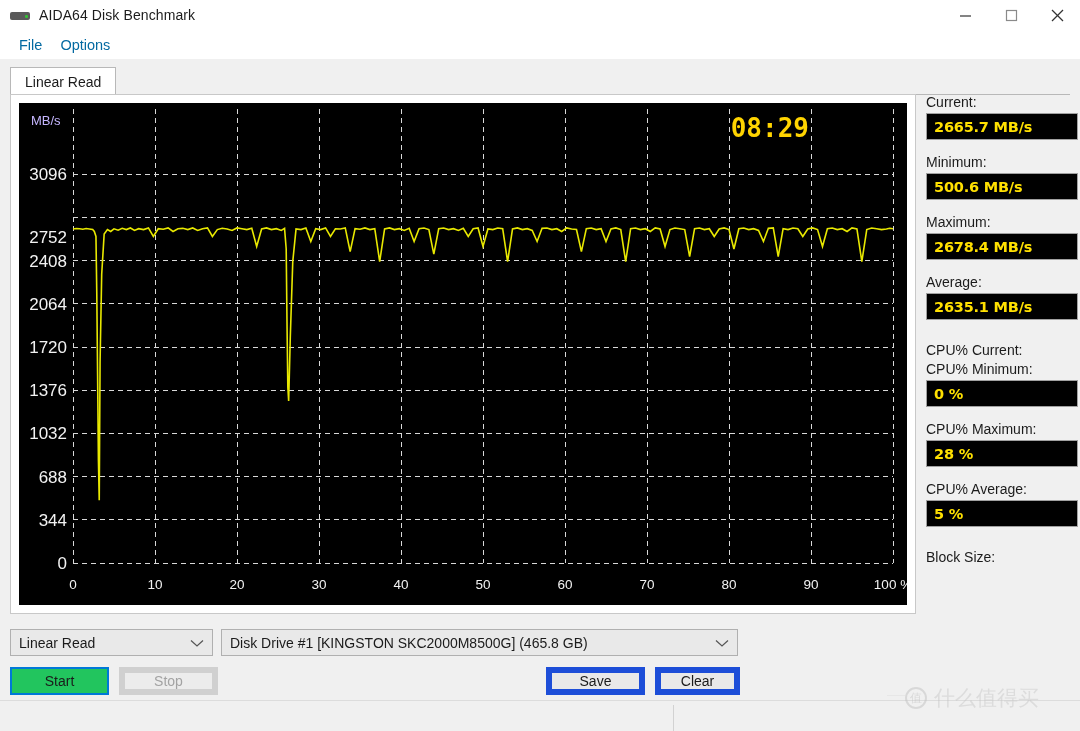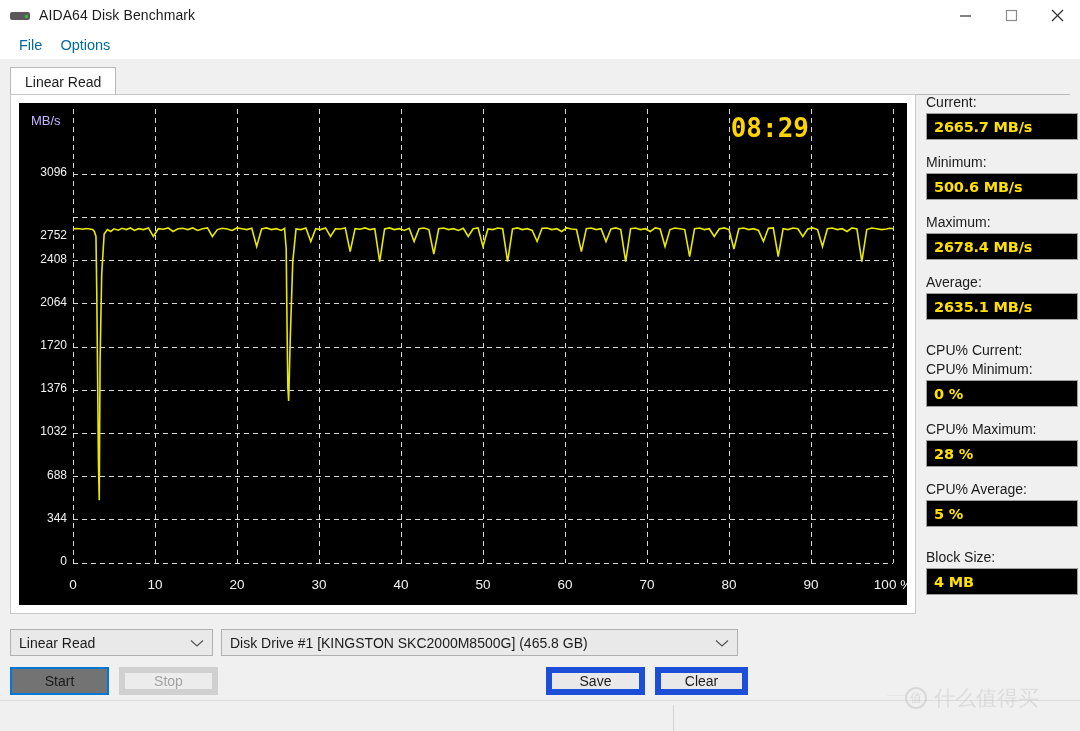--- a/index.html
+++ b/index.html
@@ -85,21 +85,21 @@
     position:relative; width:888px; height:502px;
     background:#000000;
     overflow:hidden;
   }
   .chart svg { position:absolute; left:0; top:0; }
   .axis-unit {
     position:absolute; color:#c4b5fd; font-size:13px;
     font-family:"Liberation Sans", sans-serif;
   }
   .ylab {
-    position:absolute; color:#f2f2f2; font-size:12px;
+    position:absolute; color:#f2f2f2; font-size:17px;
     text-align:right; width:46px;
   }
   .xlab {
     position:absolute; color:#f2f2f2; font-size:13.5px;
     text-align:center; width:48px;
   }
   .timer {
     position:absolute; right:98px; top:10px;
     color:#ffd400; font-size:26px; font-weight:bold;
     font-family:"DejaVu Sans Mono", monospace;
@@ -144,27 +144,27 @@
 
   .btnrow { position:absolute; left:10px; top:667px; }
   .btn {
     position:absolute; top:0; height:28px;
     background:#e9e9e9; border:6px solid #1d4ed8;
     display:flex; align-items:center; justify-content:center;
     font-size:14px; color:#1b1b1b;
   }
   .btn.focused {
     border:2px solid #0078d7;
-    background:#737373;
+    background:#22c55e;
   }
   .btn.disabled { color:#a3a3a3; border-color:#d0d0d0; background:#ececec; }
   #start-btn { left:0; width:99px; }
   #stop-btn  { left:109px; width:99px; }
   #save-btn  { left:536px; width:99px; }
-  #clear-btn { left:645px; width:93px; }
+  #clear-btn { left:645px; width:85px; }
 
   
   .statusbar {
     position:absolute; left:0; top:700px; width:1080px; height:31px;
     background:#f0f0f0; border-top:1px solid #dcdcdc;
   }
   .status-div {
     position:absolute; left:673px; top:4px; width:1px; height:27px;
     background:#d2d2d2;
   }
@@ -312,23 +312,20 @@
     <div class="stat-label">CPU% Maximum:</div>
     <div class="stat-box">
       <span class="stat-val">28 %</span>
     </div>
     <div class="stat-label">CPU% Average:</div>
     <div class="stat-box">
       <span class="stat-val">5 %</span>
     </div>
     <div class="stat-gap"></div>
     <div class="stat-label">Block Size:</div>
-    <div class="stat-box">
-      <span class="stat-val">4 MB</span>
-    </div>
   </div>
 
 <div class="selectrow">
   <div class="combo" id="mode-combo">
     <span>Linear Read</span>
     <span class="chev">
       <svg width="14" height="9" viewBox="0 0 14 9">
           <polyline points="1,1.5 7,7 13,1.5" fill="none" stroke="#555" stroke-width="1.2"></polyline>
         </svg>
     </span>

